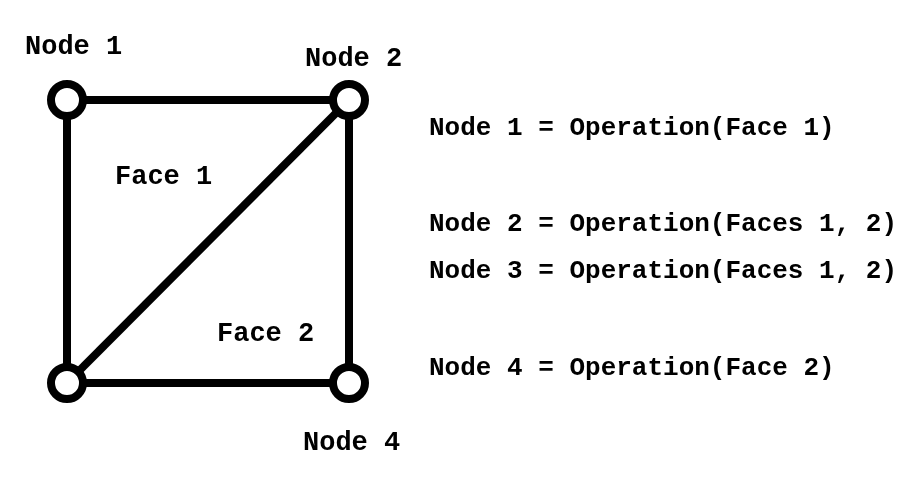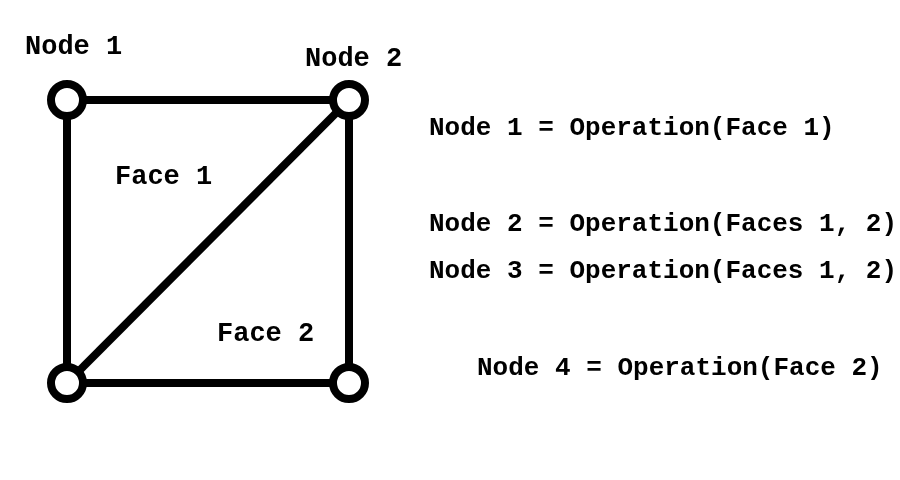--- a/index.html
+++ b/index.html
@@ -39,21 +39,21 @@
     left: 429px;
     font-weight: bold;
     font-size: 26px;
     line-height: 26px;
     color: #000000;
     white-space: nowrap;
   }
   .equation-1 { top: 115px; }
   .equation-2 { top: 211px; }
   .equation-3 { top: 258px; }
-  .equation-4 { top: 355px; margin-left: 48px; }
+  .equation-4 { top: 355px; }
 </style>
 </head>
 <body>
 
 <div class="canvas">
 
   <svg class="diagram-svg" width="900" height="480" viewBox="0 0 900 480">
 
     <line x1="67" y1="100" x2="349" y2="100" stroke="#000000" stroke-width="8"></line>
     <line x1="349" y1="100" x2="349" y2="383" stroke="#000000" stroke-width="8"></line>
@@ -63,20 +63,21 @@
     <line x1="349" y1="100" x2="67" y2="383" stroke="#000000" stroke-width="8"></line>
 
     <circle cx="67" cy="100" r="16" fill="#ffffff" stroke="#000000" stroke-width="8"></circle>
     <circle cx="349" cy="100" r="16" fill="#ffffff" stroke="#000000" stroke-width="8"></circle>
     <circle cx="67" cy="383" r="16" fill="#ffffff" stroke="#000000" stroke-width="8"></circle>
     <circle cx="349" cy="383" r="16" fill="#ffffff" stroke="#000000" stroke-width="8"></circle>
   </svg>
 
   <div class="label node-1-label">Node 1</div>
   <div class="label node-2-label">Node 2</div>
+  <div class="label node-4-label">Node 4</div>
 
   <div class="label face-1-label">Face 1</div>
   <div class="label face-2-label">Face 2</div>
 
   <div class="equation equation-1">Node 1 = Operation(Face 1)</div>
   <div class="equation equation-2">Node 2 = Operation(Faces 1, 2)</div>
   <div class="equation equation-3">Node 3 = Operation(Faces 1, 2)</div>
   <div class="equation equation-4">Node 4 = Operation(Face 2)</div>
 
 </div>

